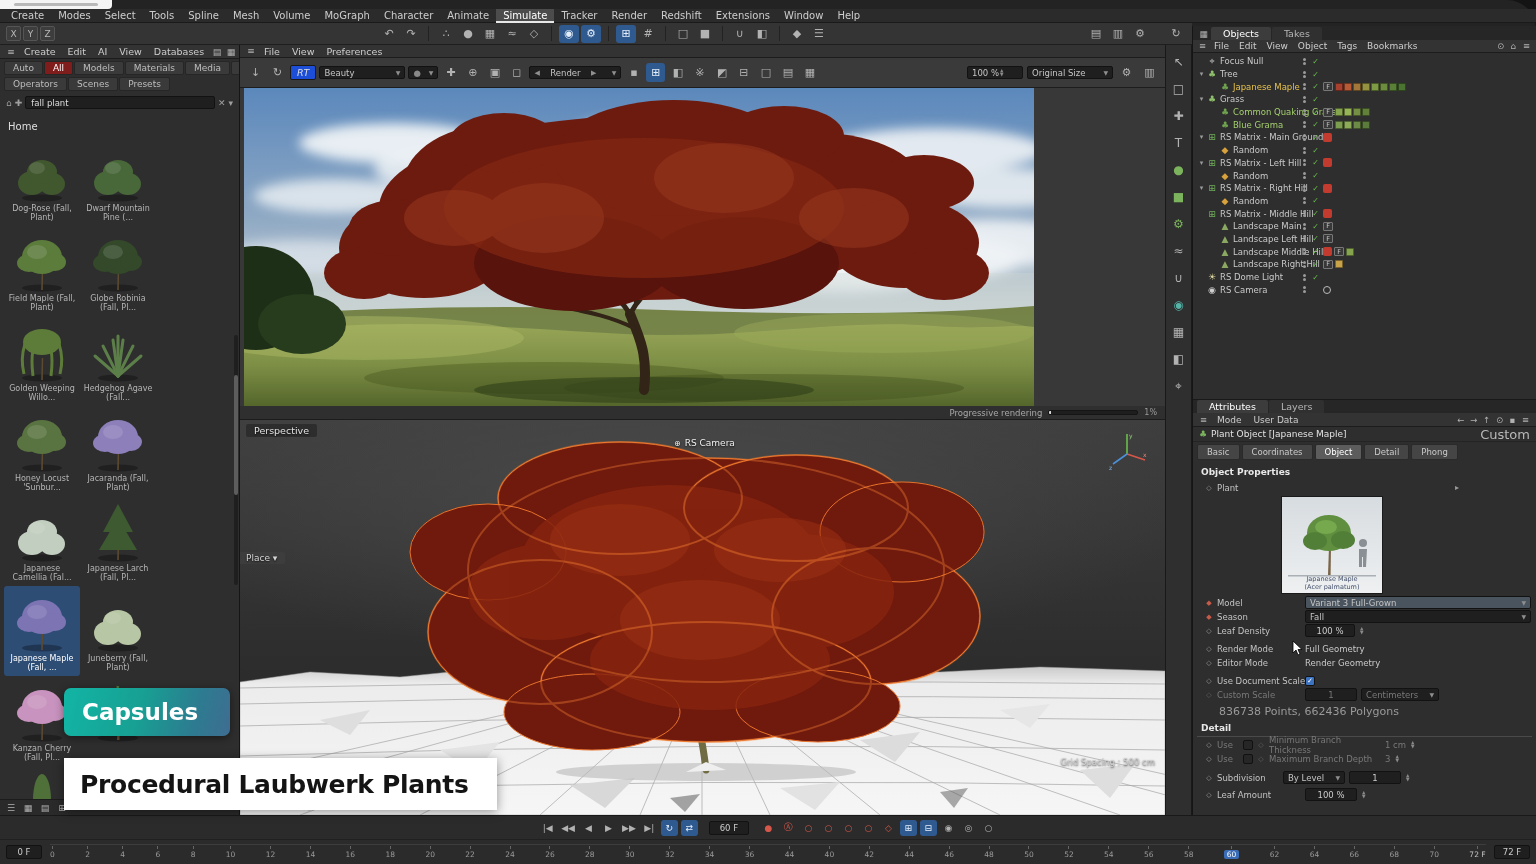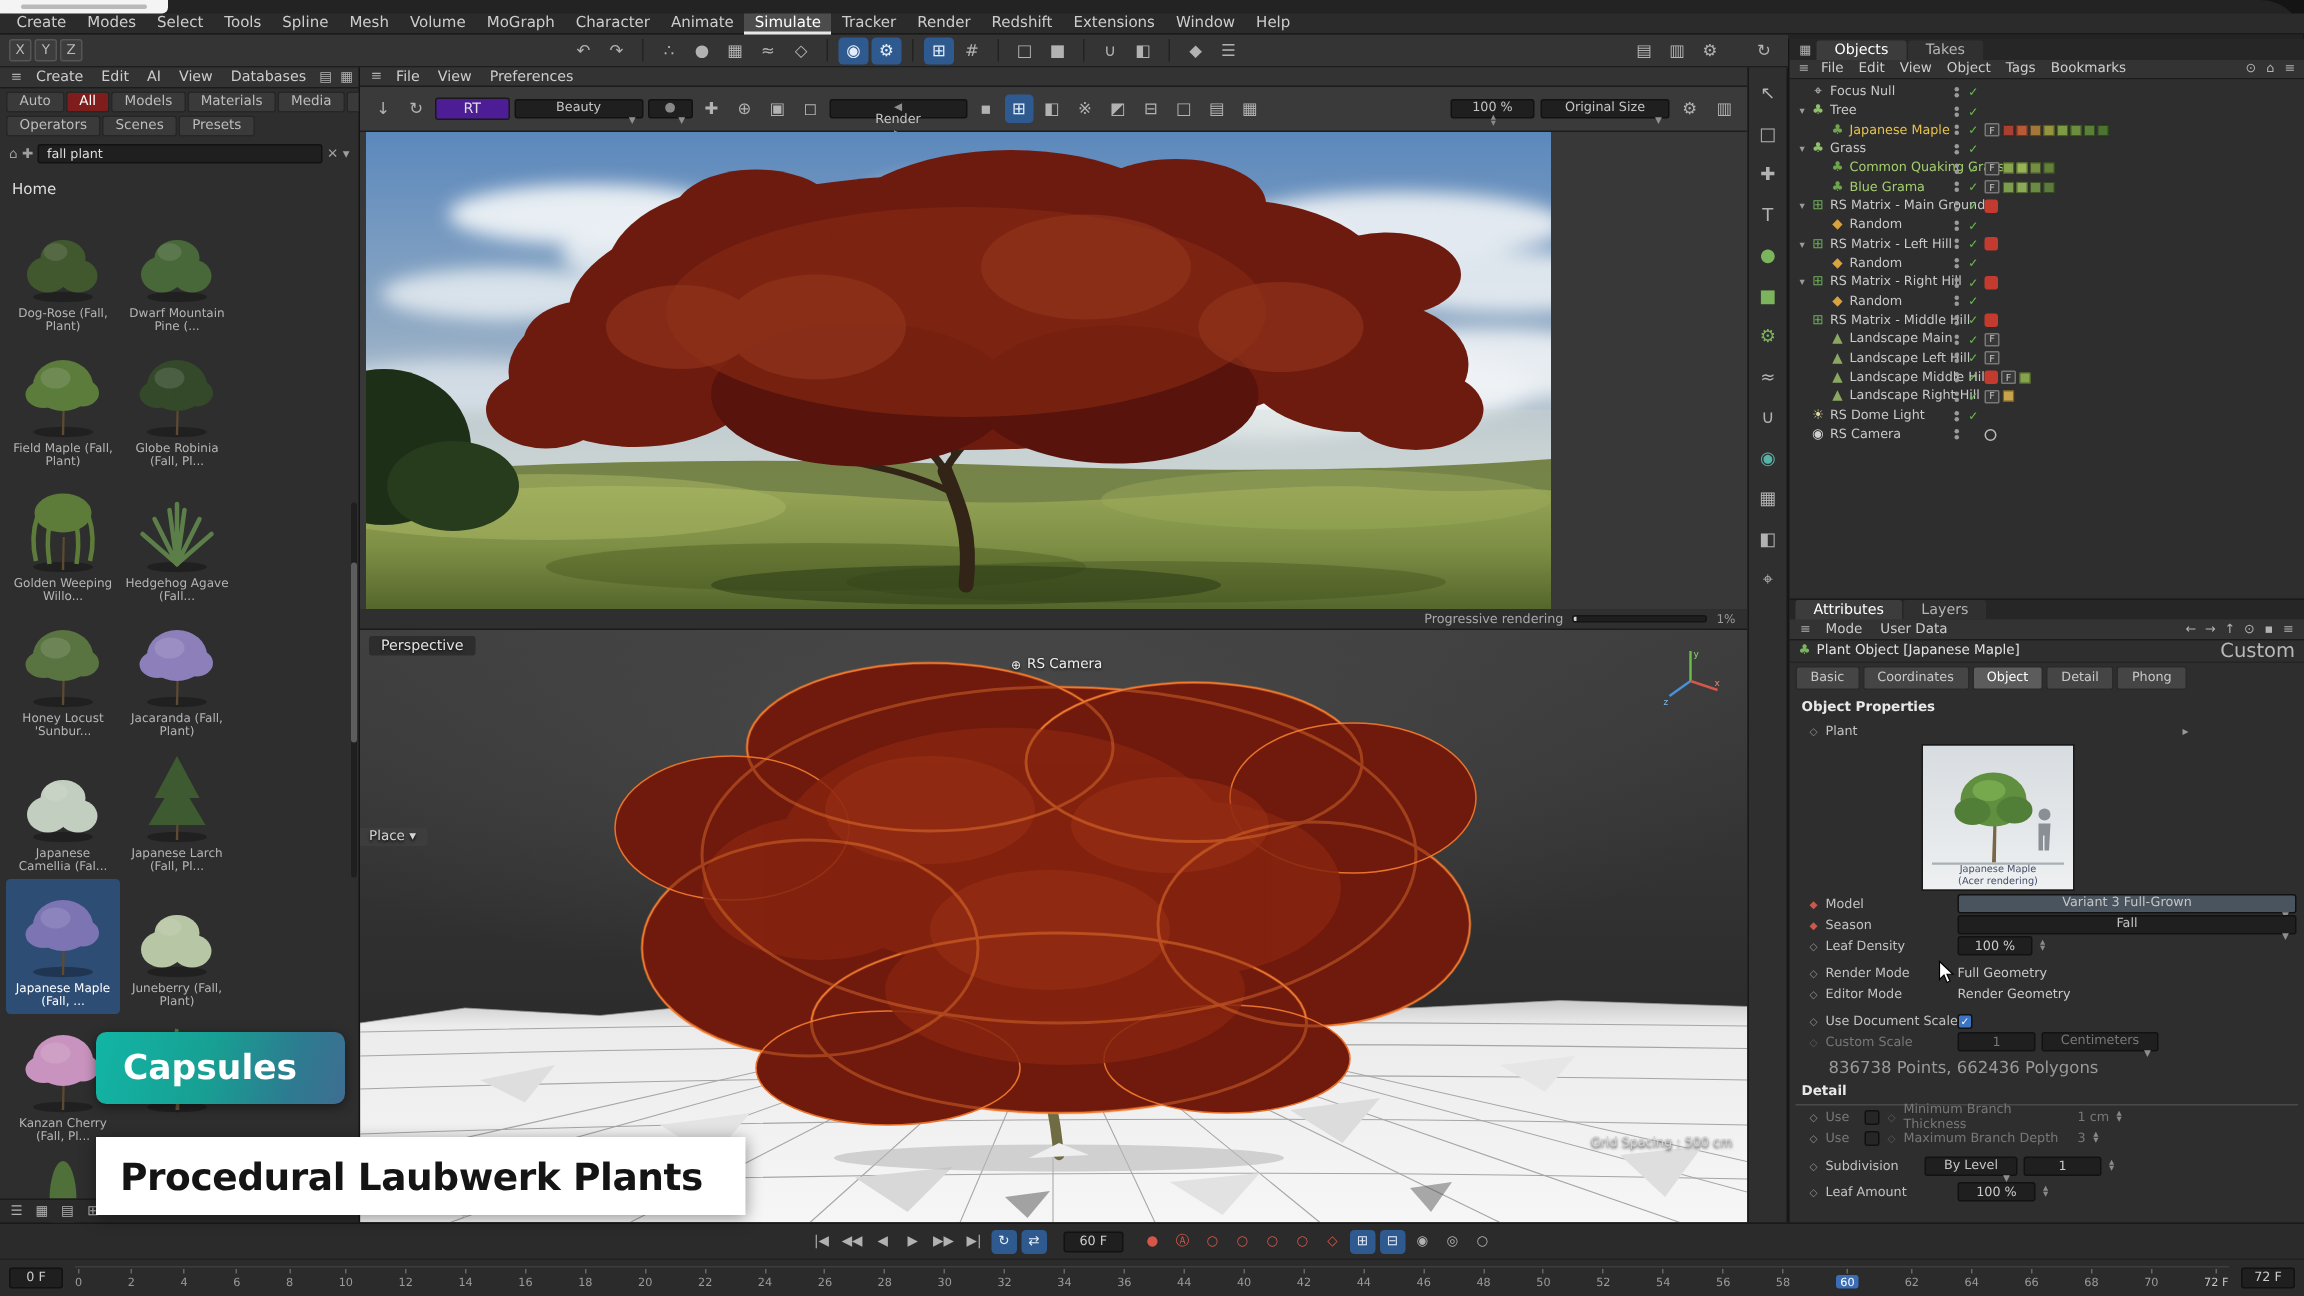--- a/index.html
+++ b/index.html
@@ -18,21 +18,21 @@
 #main-toolbar{position:absolute;left:0;top:23px;width:1192px;height:22px;background:#343434;border-bottom:1px solid #1e1e1e;display:flex;align-items:center;padding:0 6px;gap:2px;}
 .axis-btn{width:15px;height:15px;border:1px solid #555;background:#3d3d3d;font-size:9px;display:flex;align-items:center;justify-content:center;color:#b9b9b9;border-radius:2px;margin-right:2px;}
 .tb-icon{min-width:20px;height:18px;display:flex;align-items:center;justify-content:center;color:#b2b2b2;font-size:11px;border-radius:3px;padding:0 2px;}
 .tb-icon.active{background:#2f5a8f;color:#e3eefc;}
 .tb-icon.red{color:#d4574a;}
 .tb-icon.blue{background:#2f5a8f;color:#e3eefc;}
 .tb-sep{width:1px;height:15px;background:#222;margin:0 5px;}
 .ml-auto{margin-left:auto;}
 
 
-.dd{background:#1f1f1f;border:1px solid #121212;border-radius:2px;height:13px;display:flex;align-items:center;padding:0 4px;font-size:8.5px;color:#c5c5c5;white-space:nowrap;flex-direction:column;}
+.dd{background:#1f1f1f;border:1px solid #121212;border-radius:2px;height:13px;display:flex;align-items:center;padding:0 4px;font-size:8.5px;color:#c5c5c5;white-space:nowrap;}
 .dd .arr{margin-left:auto;font-size:6px;color:#8f8f8f;padding-left:5px;}
 .fld{background:#1f1f1f;border:1px solid #121212;border-radius:2px;height:13px;display:flex;align-items:center;justify-content:center;font-size:8.5px;color:#cccccc;}
 .cb{width:10px;height:10px;border:1px solid #111;background:#262626;border-radius:2px;display:flex;align-items:center;justify-content:center;font-size:7px;color:#fff;}
 .cb.on{background:#3d74c2;}
 
 
 #asset-panel{position:absolute;left:0;top:45px;width:240px;height:770px;background:#2e2e2e;border-right:1px solid #151515;overflow:hidden;}
 #ab-menus{height:14px;display:flex;align-items:center;background:#333;border-bottom:1px solid #1c1c1c;padding-left:4px;}
 #ab-menus .menu-item{font-size:9.5px;padding:0 6px;}
 #ab-menus-icons{margin-left:auto;display:flex;padding-right:4px;}
@@ -55,21 +55,21 @@
 #ab-footer .tb-icon{min-width:14px;height:13px;font-size:9px;}
 #ab-scrollbar{position:absolute;right:1px;top:290px;width:4px;height:250px;background:#1f1f1f;border-radius:2px;}
 #ab-scrollbar i{display:block;width:4px;height:120px;background:#5d5d5d;border-radius:2px;}
 
 
 #center{position:absolute;left:240px;top:45px;width:925px;height:770px;background:#2c2c2c;}
 #vp-menus{height:13px;display:flex;align-items:center;background:#333;border-bottom:1px solid #1c1c1c;padding-left:4px;}
 #vp-menus .menu-item{font-size:9.5px;padding:0 6px;}
 #vp-toolbar{height:30px;background:#3a3a3a;border-bottom:1px solid #1d1d1d;display:flex;align-items:center;padding:0 6px;gap:3px;}
 #vp-toolbar .tb-icon{min-width:19px;height:19px;font-size:11px;}
-.rt-chip{background:#4c1d95;border:1px solid #191919;border-radius:2px;font-size:9.5px;color:#ddd;padding:1px 18px;}
+.rt-chip{background:#1d4ed8;border:1px solid #191919;border-radius:2px;font-size:9.5px;color:#ddd;padding:1px 6px;font-style:italic;}
 #render-view{height:318px;background:#383838;position:relative;overflow:hidden;}
 #render-view svg{position:absolute;left:4px;top:0;}
 #progress-row{height:14px;background:#2f2f2f;border-bottom:1px solid #1c1c1c;display:flex;align-items:center;justify-content:flex-end;gap:6px;padding-right:8px;}
 #progress-row .plabel{font-size:8.5px;color:#a8a8a8;}
 #progress-bar{width:90px;height:5px;background:#1e1e1e;border:1px solid #151515;border-radius:2px;overflow:hidden;}
 #progress-bar i{display:block;height:100%;width:2%;background:#d6d6d6;}
 #progress-row .ppct{font-size:8px;color:#9a9a9a;}
 #perspective-view{height:395px;position:relative;overflow:hidden;background:#2c2c2c;}
 .hud{position:absolute;font-size:9.5px;color:#e3e3e3;text-shadow:0 1px 2px rgba(0,0,0,.8);}
 #hud-perspective{left:6px;top:4px;background:rgba(42,42,42,.85);padding:1px 8px;border-radius:2px;}
@@ -1078,21 +1078,21 @@
         <ellipse cx="47" cy="36" rx="22" ry="18" fill="#5f8f3f"></ellipse>
         <ellipse cx="33" cy="44" rx="12" ry="9" fill="#527f37"></ellipse>
         <ellipse cx="61" cy="43" rx="12" ry="9" fill="#527f37"></ellipse>
         <ellipse cx="44" cy="30" rx="11" ry="7" fill="#76a84e"></ellipse>
         <circle cx="81" cy="46" r="4" fill="#8a8f96"></circle>
         <path d="M77 52 L85 52 L84 70 L81 70 L81 60 L80 60 L80 70 L77 70 Z" fill="#8a8f96"></path>
         <rect x="6" y="78" width="88" height="1.5" fill="#aab0b6"></rect>
       </svg>
       <div id="preview-caption">
         <div>Japanese Maple</div>
-        <div>(Acer rendering)</div>
+        <div>(Acer palmatum)</div>
       </div>
     </div>
 
     <div class="arow">
       <span class="diamond key">◆</span>
       <span class="alabel">Model</span>
       <div class="dd" style="flex:1;margin-right:5px;background:#4a545e;">
         <span>Variant 3 Full-Grown</span>
             <span class="arr">▼</span>
       </div>

